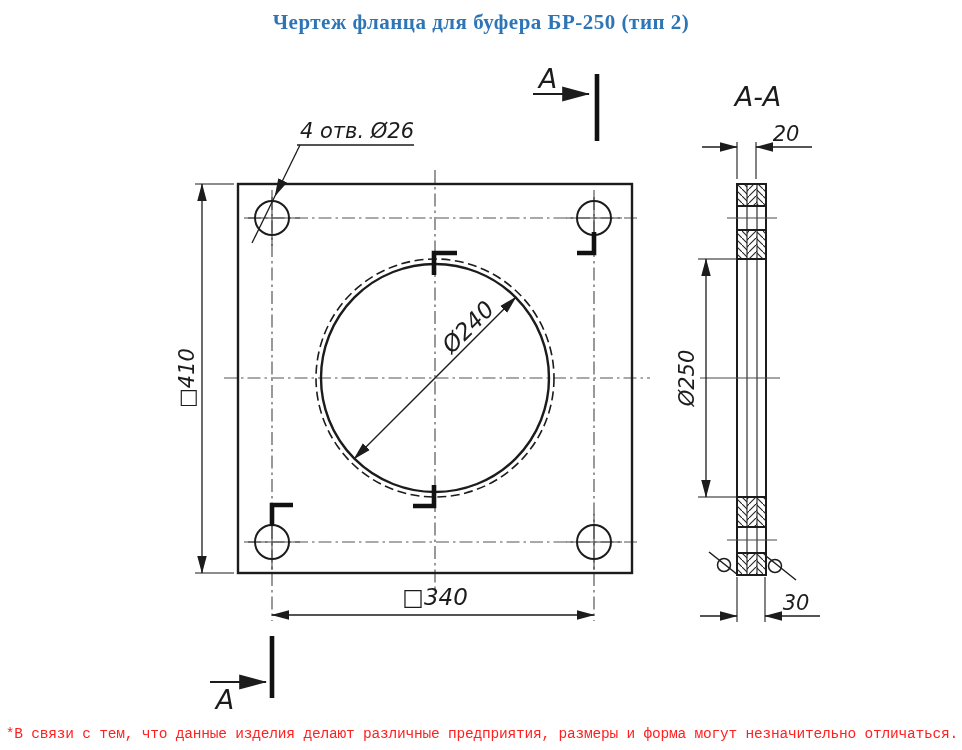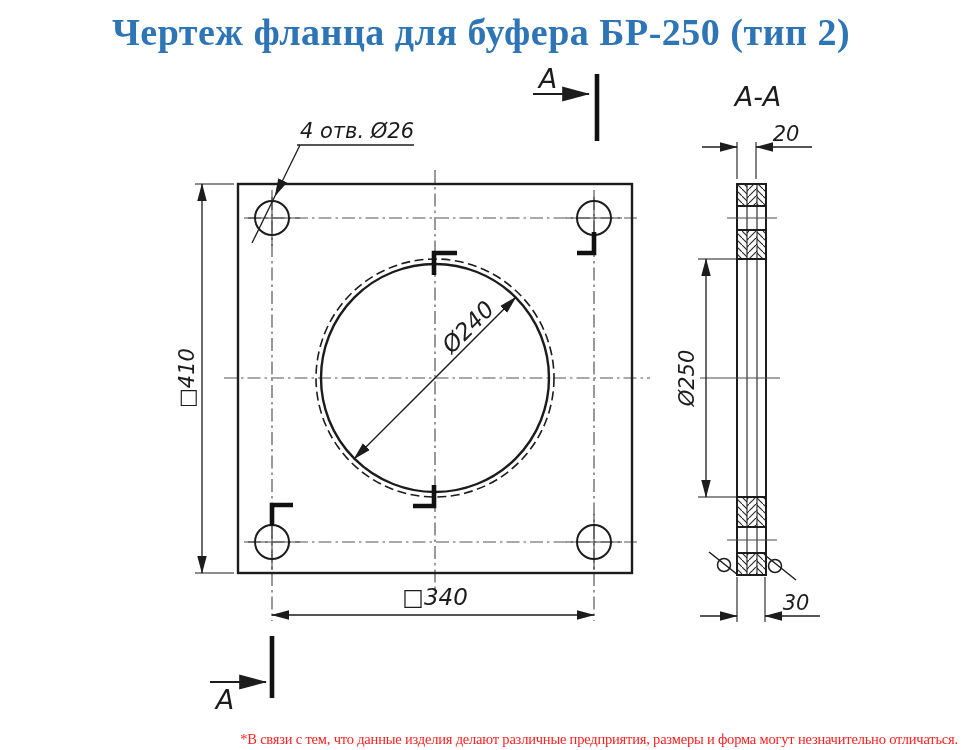--- a/index.html
+++ b/index.html
@@ -1,23 +1,23 @@
 <!DOCTYPE html>
 <html><head>
 <meta charset="utf-8">
 <style>
   html,body{margin:0;padding:0;background:#ffffff;}
   body{width:962px;height:750px;overflow:hidden;position:relative;
        font-family:"Liberation Sans",sans-serif;}
   .page{position:absolute;inset:0;background:#fff;}
   .title{position:absolute;top:10px;left:0;width:962px;text-align:center;
          font-family:"Liberation Serif",serif;font-weight:bold;
-         font-size:38px;color:#2e75b6;letter-spacing:0.5px;}
-  .footnote{position:absolute;right:4px;bottom:2px;
-            font-family:Liberation Serif, serif;font-size:14.5px;
+         font-size:21px;color:#2e75b6;letter-spacing:0.5px;}
+  .footnote{position:absolute;right:4px;bottom:8px;
+            font-family:Liberation Mono, monospace;font-size:14.5px;
             letter-spacing:-0.2px;color:#ff2020;}
   svg{position:absolute;inset:0;}
   .ln{stroke:#1c1c1c;fill:none;}
   .thick{stroke-width:2.4;}
   .med{stroke-width:2;}
   .thin{stroke-width:1.3;}
   .xln{stroke:#1c1c1c;stroke-width:1.1;fill:none;}
   .cl{stroke:#555555;stroke-width:1.2;fill:none;stroke-dasharray:13 4 2.5 4;}
   .tick{stroke:#4a4a4a;stroke-width:1.1;fill:none;}
   .cut{stroke:#111111;stroke-width:4.6;fill:none;}

